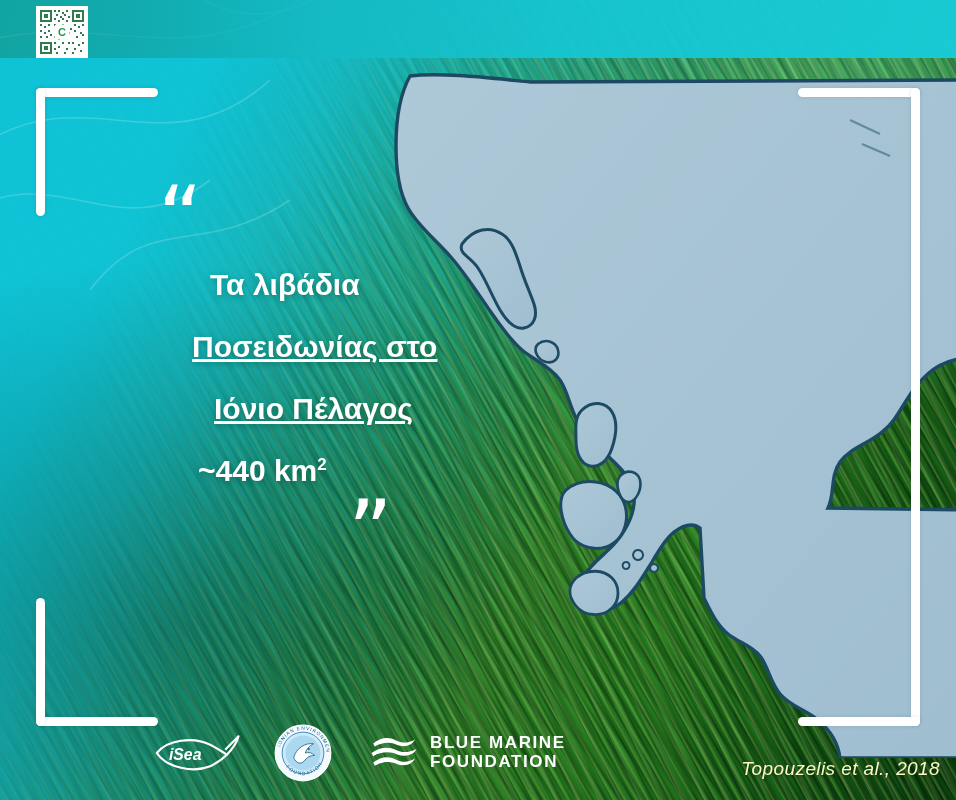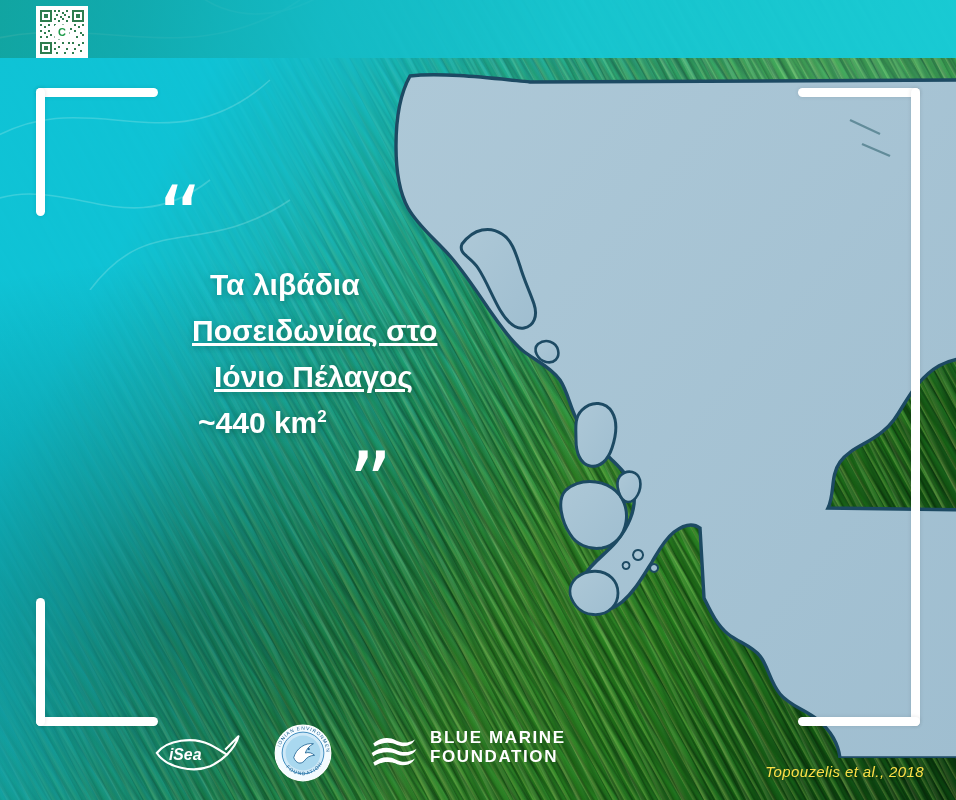--- a/index.html
+++ b/index.html
@@ -223,21 +223,21 @@
   }
   .quote-lines {
     margin-top: 20px;
     color: #ffffff;
     font-size: 30px;
     font-weight: 700;
     line-height: 1.53;
     text-shadow: 0 2px 6px rgba(0,50,30,0.35);
     white-space: nowrap;
   }
-  .q-line { display: block; }
+  .q-line { display: block; margin-top: 16px; }
   .q-l1 { padding-left: 62px; }
   .q-l2 { padding-left: 44px; text-decoration: underline; }
   .q-l3 { padding-left: 66px; text-decoration: underline; }
   .q-l4 { padding-left: 56px; }
   .q-l5 { padding-left: 50px; }
   .q-sup {
     font-size: 17px;
     vertical-align: super;
     font-weight: 700;
   }
@@ -248,36 +248,36 @@
     left: 150px;
     bottom: 18px;
     display: flex;
     align-items: center;
     gap: 36px;
     z-index: 9;
   }
   .logo-isea { position: relative; width: 88px; height: 40px; }
   .logo-isea svg { display: block; }
   .logo-ief { width: 58px; height: 58px; }
-  .logo-bmf { display: flex; gap: 10px; }
+  .logo-bmf { display: flex; align-items: center; gap: 10px; }
   .bmf-text {
     color: #ffffff;
     font-size: 17px;
     font-weight: 700;
     letter-spacing: 1.6px;
     line-height: 1.1;
   }
   .bmf-text div { display: block; white-space: nowrap; }
 
   .credit {
     position: absolute;
-    right: 32px;
+    right: 16px;
     bottom: 20px;
-    color: #fde047;
-    font-size: 15px;
+    color: #fef9c3;
+    font-size: 19px;
     font-style: italic;
     letter-spacing: 0.4px;
     z-index: 9;
     text-shadow: 0 1px 3px rgba(0,40,10,0.5);
   }
 </style>
 </head>
 <body>
 
 <div class="poster">

